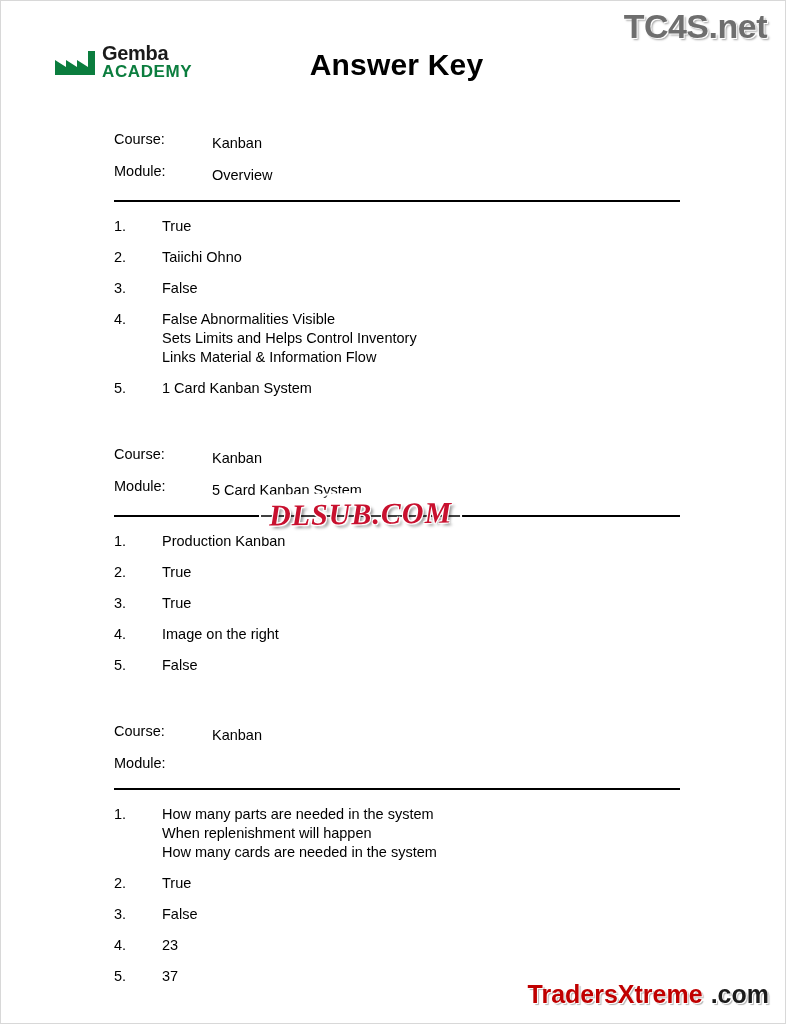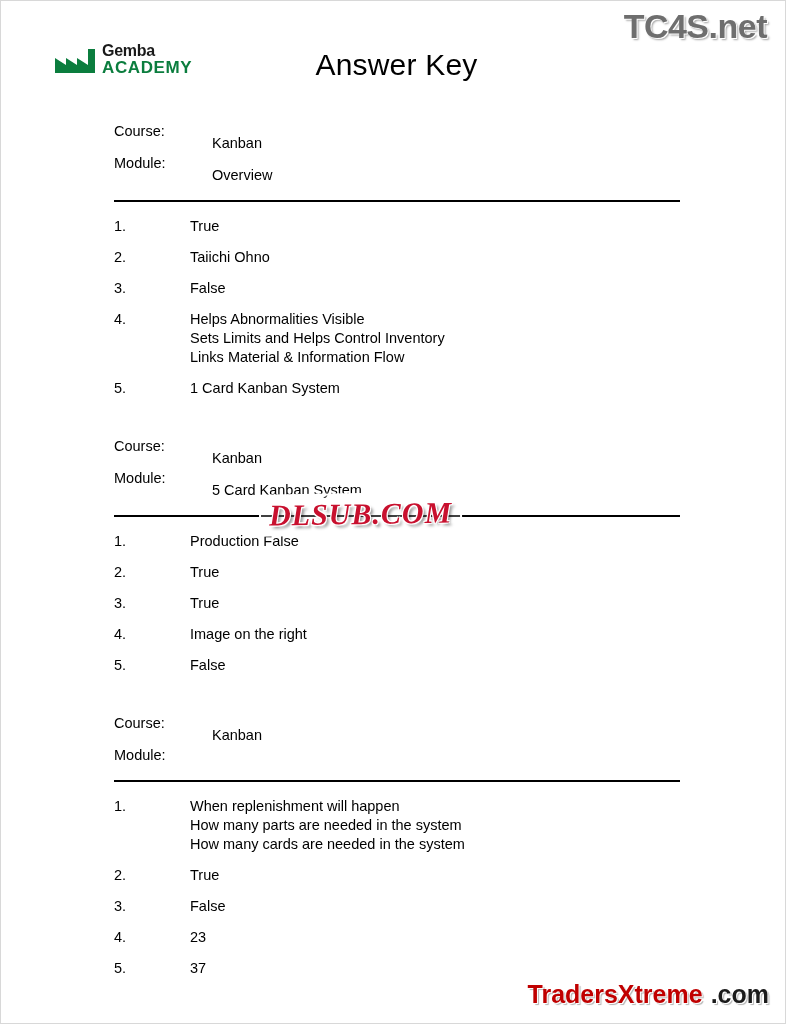--- a/index.html
+++ b/index.html
@@ -79,76 +79,76 @@
     left: 52px;
     top: 42px;
     display: flex;
     align-items: center;
   }
   .logo-mark { width: 44px; height: 30px; margin-right: 5px; }
   .logo-text { line-height: 1.0; }
   .logo-gemba {
     font-family: "Liberation Sans", sans-serif;
     font-weight: bold;
-    font-size: 16px;
+    font-size: 20px;
     color: #1a1a1a;
     letter-spacing: -0.3px;
   }
   .logo-academy {
     font-family: "Liberation Sans", sans-serif;
     font-weight: bold;
     font-size: 17px;
     color: #0b7d3e;
     letter-spacing: 0.6px;
     margin-top: 1px;
   }
 
   
   .doc-title {
     position: absolute;
     left: 0;
     top: 47px;
     width: 791px;
     text-align: center;
     font-family: "Liberation Sans", sans-serif;
-    font-weight: normal;
+    font-weight: bold;
     font-size: 30px;
     letter-spacing: 0.2px;
   }
 
   
   .content {
     position: absolute;
     left: 113px;
     top: 120px;
     width: 566px;
   }
   .section { margin-bottom: 0; }
   .meta-row {
     display: flex;
     font-size: 14.5px;
     line-height: 20px;
   }
-  .meta-label { width: 98px; flex: none; }
+  .meta-label { width: 98px; flex: none; margin-top: 8px; }
   .meta-value { flex: 1; margin-top: 12px; }
   .rule {
     border-top: 2px solid #000000;
     margin-top: 15px;
     margin-bottom: 15px;
     width: 566px;
   }
   .qa {
     display: flex;
     font-size: 14.5px;
     line-height: 19px;
     margin-bottom: 12px;
   }
   .qa-num { width: 48px; flex: none; }
   .qa-text { flex: 1; }
-  .qa-text .line { display: block; margin-left: 28px; }
+  .qa-text .line { display: block; }
   .section-gap { height: 26px; }
 </style>
 </head>
 <body>
 
 <div class="page">
 
   <div class="wm-top">TC4S.net</div>
 
   <div class="logo">
@@ -192,21 +192,21 @@
       </div>
       <div class="qa">
         <span class="qa-num">3.</span>
         <span class="qa-text">
           <span class="line">False</span>
         </span>
       </div>
       <div class="qa">
         <span class="qa-num">4.</span>
         <span class="qa-text">
-          <span class="line">Helps Abnormalities Visible</span>
+          <span class="line">False Abnormalities Visible</span>
           <span class="line">Sets Limits and Helps Control Inventory</span>
           <span class="line">Links Material &amp; Information Flow</span>
         </span>
       </div>
       <div class="qa">
         <span class="qa-num">5.</span>
         <span class="qa-text">
           <span class="line">1 Card Kanban System</span>
         </span>
       </div>
@@ -221,21 +221,21 @@
       </div>
       <div class="meta-row">
         <span class="meta-label">Module:</span>
         <span class="meta-value">5 Card Kanban System</span>
       </div>
       <div class="rule"></div>
 
       <div class="qa">
         <span class="qa-num">1.</span>
         <span class="qa-text">
-          <span class="line">Production False</span>
+          <span class="line">Production Kanban</span>
         </span>
       </div>
       <div class="qa">
         <span class="qa-num">2.</span>
         <span class="qa-text">
           <span class="line">True</span>
         </span>
       </div>
       <div class="qa">
         <span class="qa-num">3.</span>
@@ -265,22 +265,22 @@
         <span class="meta-value">Kanban</span>
       </div>
       <div class="meta-row">
         <span class="meta-label">Module:</span>
       </div>
       <div class="rule"></div>
 
       <div class="qa">
         <span class="qa-num">1.</span>
         <span class="qa-text">
+          <span class="line">How many parts are needed in the system</span>
           <span class="line">When replenishment will happen</span>
-          <span class="line">How many parts are needed in the system</span>
           <span class="line">How many cards are needed in the system</span>
         </span>
       </div>
       <div class="qa">
         <span class="qa-num">2.</span>
         <span class="qa-text">
           <span class="line">True</span>
         </span>
       </div>
       <div class="qa">

